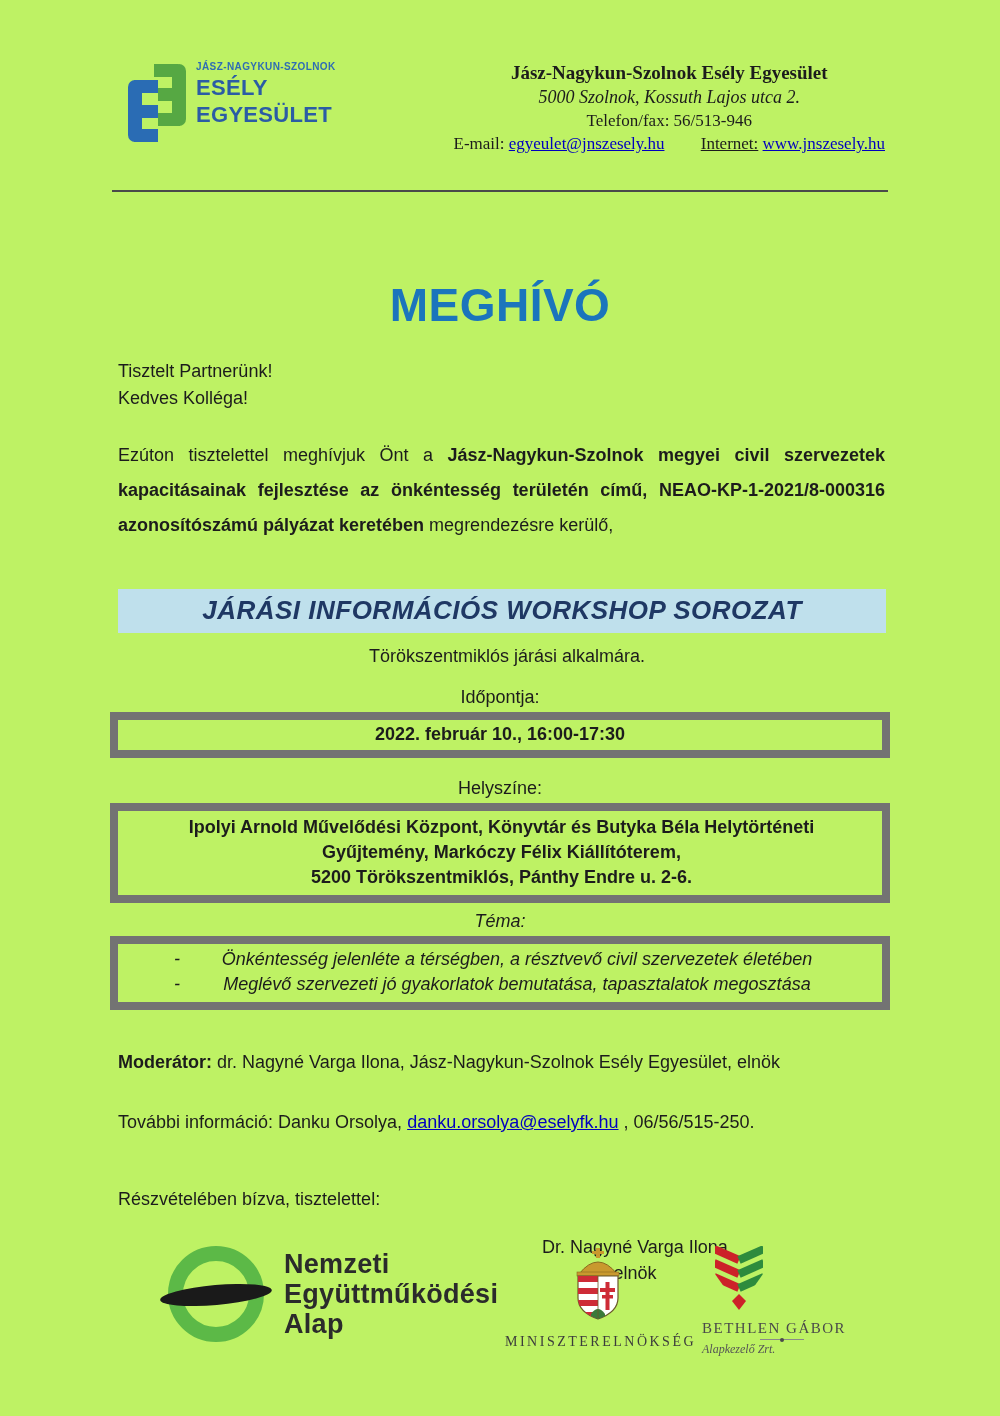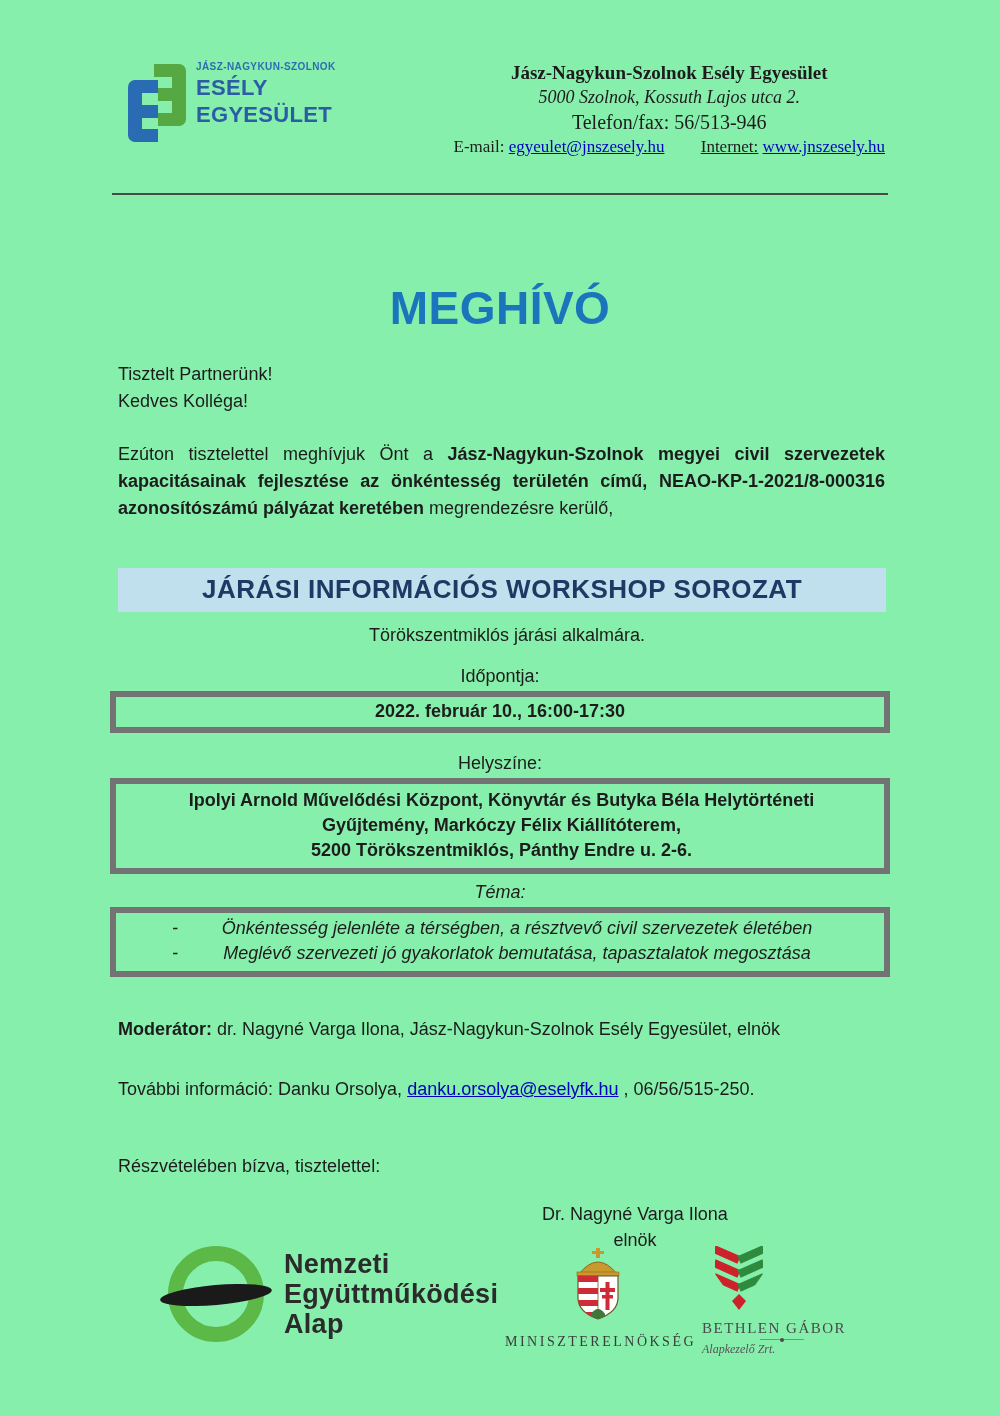--- a/index.html
+++ b/index.html
@@ -1,52 +1,52 @@
 <!DOCTYPE html>
 <html><head>
 <meta charset="utf-8">
 <style>
   * { margin:0; padding:0; box-sizing:border-box; }
   html,body { background:#888; }
   .page {
     position:relative;
     width:1000px; height:1416px;
     margin:0 auto;
-    background:#86efac;
+    background:#bef264;
     font-family:"Liberation Sans", sans-serif;
     color:#1c1c1c;
     overflow:hidden;
   }
   
   .header { display:flex; padding:60px 115px 0 128px; }
   .logo { display:flex; align-items:flex-start; width:250px; }
   .logo-mark { flex:0 0 auto; margin-top:4px; }
   .logo-text { margin-left:10px; line-height:1; }
   .logo-region { font-size:10px; font-weight:bold; color:#2f6db3; letter-spacing:0.4px; margin-top:2px; }
   .logo-big { font-size:22px; font-weight:bold; color:#2b5ca5; margin-top:5px; letter-spacing:0.3px; }
   .org { margin-left:auto; text-align:center; font-family:"Liberation Serif", serif; padding-top:2px; }
   .org-name { font-size:19px; font-weight:bold; }
   .org-address { font-size:18px; font-style:italic; margin-top:3px; }
-  .org-phone { font-size:20px; margin-top:3px; }
+  .org-phone { font-size:17px; margin-top:3px; }
   .org-contact { font-size:17px; margin-top:3px; }
   .org-contact a { color:#0000bf; text-decoration:underline; cursor:pointer; }
   .org-contact .ilabel { margin-left:32px;text-decoration:underline; }
   .divider { margin:36px 112px 0 112px; border-top:2px solid #4a4a4a; }
   
   .title { margin-top:86px; text-align:center; font-size:46px; font-weight:bold; color:#1b75bc; letter-spacing:0.5px; }
   .greeting { margin:26px 115px 0 118px; font-size:18px; line-height:27px; }
-  .intro { margin:26px 115px 0 118px; font-size:18px; line-height:27px; text-align:justify; }
+  .intro { margin:26px 115px 0 118px; font-size:18px; line-height:35px; text-align:justify; }
   
   .banner { margin:46px 114px 0 118px; background:#bfe0ec; padding:6px 0 7px 0;
-            text-align:center; font-size:26px; font-weight:bold; 
+            text-align:center; font-size:26px; font-weight:bold; font-style:italic;
             color:#1f3864; letter-spacing:0.5px; }
   .subtitle { margin-top:13px; text-align:center; font-size:18px;margin-left:14px; }
   .label { margin-top:20px; text-align:center; font-size:18px; }
   .label.italic { font-style:italic; margin-top:8px; }
-  .box { margin:4px 110px 0 110px; border:6px solid #737373; }
+  .box { margin:4px 110px 0 110px; border:8px solid #737373; }
   .date-box { padding:4px 0 5px 0; text-align:center; font-size:18px; font-weight:bold; }
   .loc-box { padding:4px 0 5px 3px; text-align:center; font-size:18px; font-weight:bold; line-height:25px; }
   .theme-box { padding:3px 0 5px 0; font-size:18px; font-style:italic; line-height:25px; }
   .theme-row { display:flex; }
   .theme-bullet { margin-left:56px; width:28px; }
   .theme-text { flex:1; text-align:center; margin-right:50px; }
   
   .moderator { margin:42px 115px 0 118px; font-size:18px; }
   .more-info { margin:39px 115px 0 118px; font-size:18px; }
   .more-info a { color:#0000bf; text-decoration:underline; cursor:pointer; }

